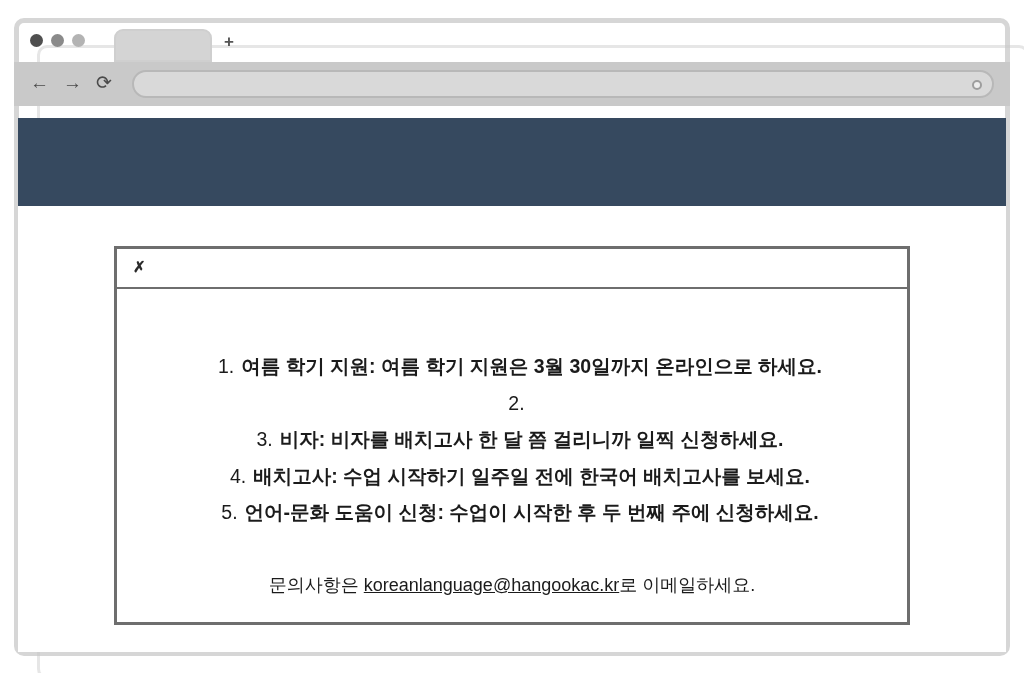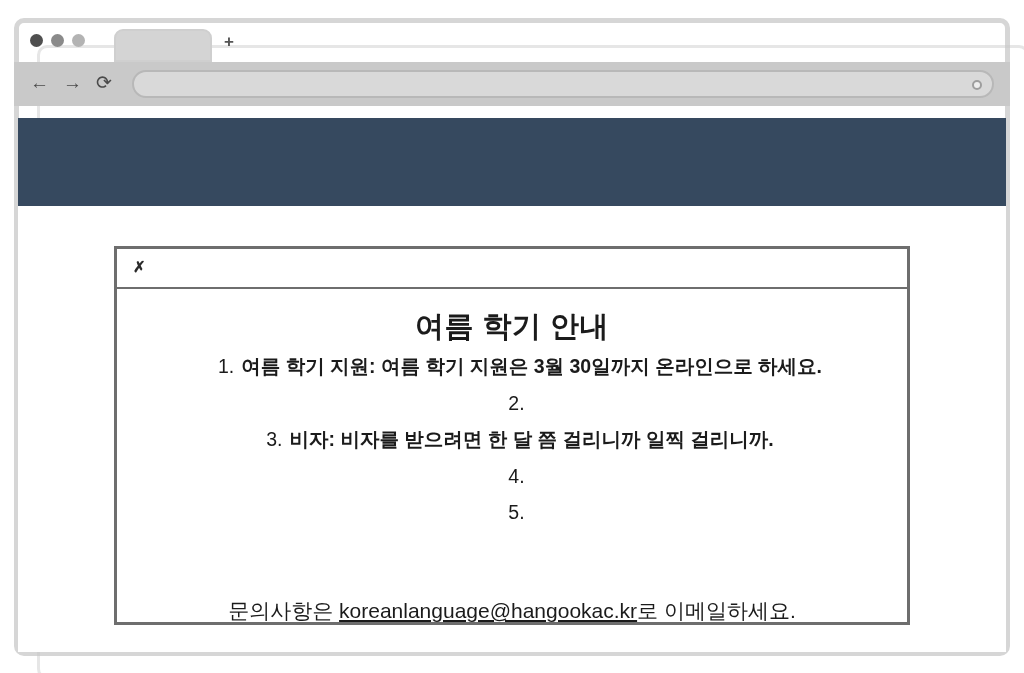--- a/index.html
+++ b/index.html
@@ -226,23 +226,22 @@
     margin-right: 7px;
   }
   .li-text { display: inline-block; font-weight: bold; }
 
   .contact-line {
     position: absolute;
     left: 0;
     top: 324px;
     width: 100%;
     text-align: center;
-    font-size: 21px;
+    font-size: 18px;
     color: #1b1b1b;
-    margin-top: 24px;
   }
   .contact-line .email {
     color: #1b1b1b;
     text-decoration: underline;
   }
 </style>
 </head>
 <body>
 
 <div class="browser-frame">
@@ -275,38 +274,39 @@
 
 <div class="site-header"></div>
 
 <div class="page-body"></div>
 
 <div class="notice-card">
   <div class="card-titlebar">
     <span class="card-close">✗</span>
   </div>
 
-  <div class="notice-title">여름 학기 안내</div>
 
   <ul class="notice-list">
     <li>
       <span class="li-num">1.</span>
       <span class="li-text">여름 학기 지원: 여름 학기 지원은 3월 30일까지 온라인으로 하세요.</span>
     </li>
     <li>
       <span class="li-num">2.</span>
     </li>
     <li>
       <span class="li-num">3.</span>
-      <span class="li-text">비자: 비자를 받으려면 한 달 쯤 걸리니까 일찍 걸리니까.</span>
+      <span class="li-text">비자: 비자를 배치고사 한 달 쯤 걸리니까 일찍 신청하세요.</span>
     </li>
     <li>
       <span class="li-num">4.</span>
+      <span class="li-text">배치고사: 수업 시작하기 일주일 전에 한국어 배치고사를 보세요.</span>
     </li>
     <li>
       <span class="li-num">5.</span>
+      <span class="li-text">언어-문화 도움이 신청: 수업이 시작한 후 두 번째 주에 신청하세요.</span>
     </li>
   </ul>
 
   <div class="contact-line">
     <span>문의사항은 </span><a class="email" href="#">koreanlanguage@hangookac.kr</a><span>로 이메일하세요.</span>
   </div>
 </div>
 
 </body></html>

